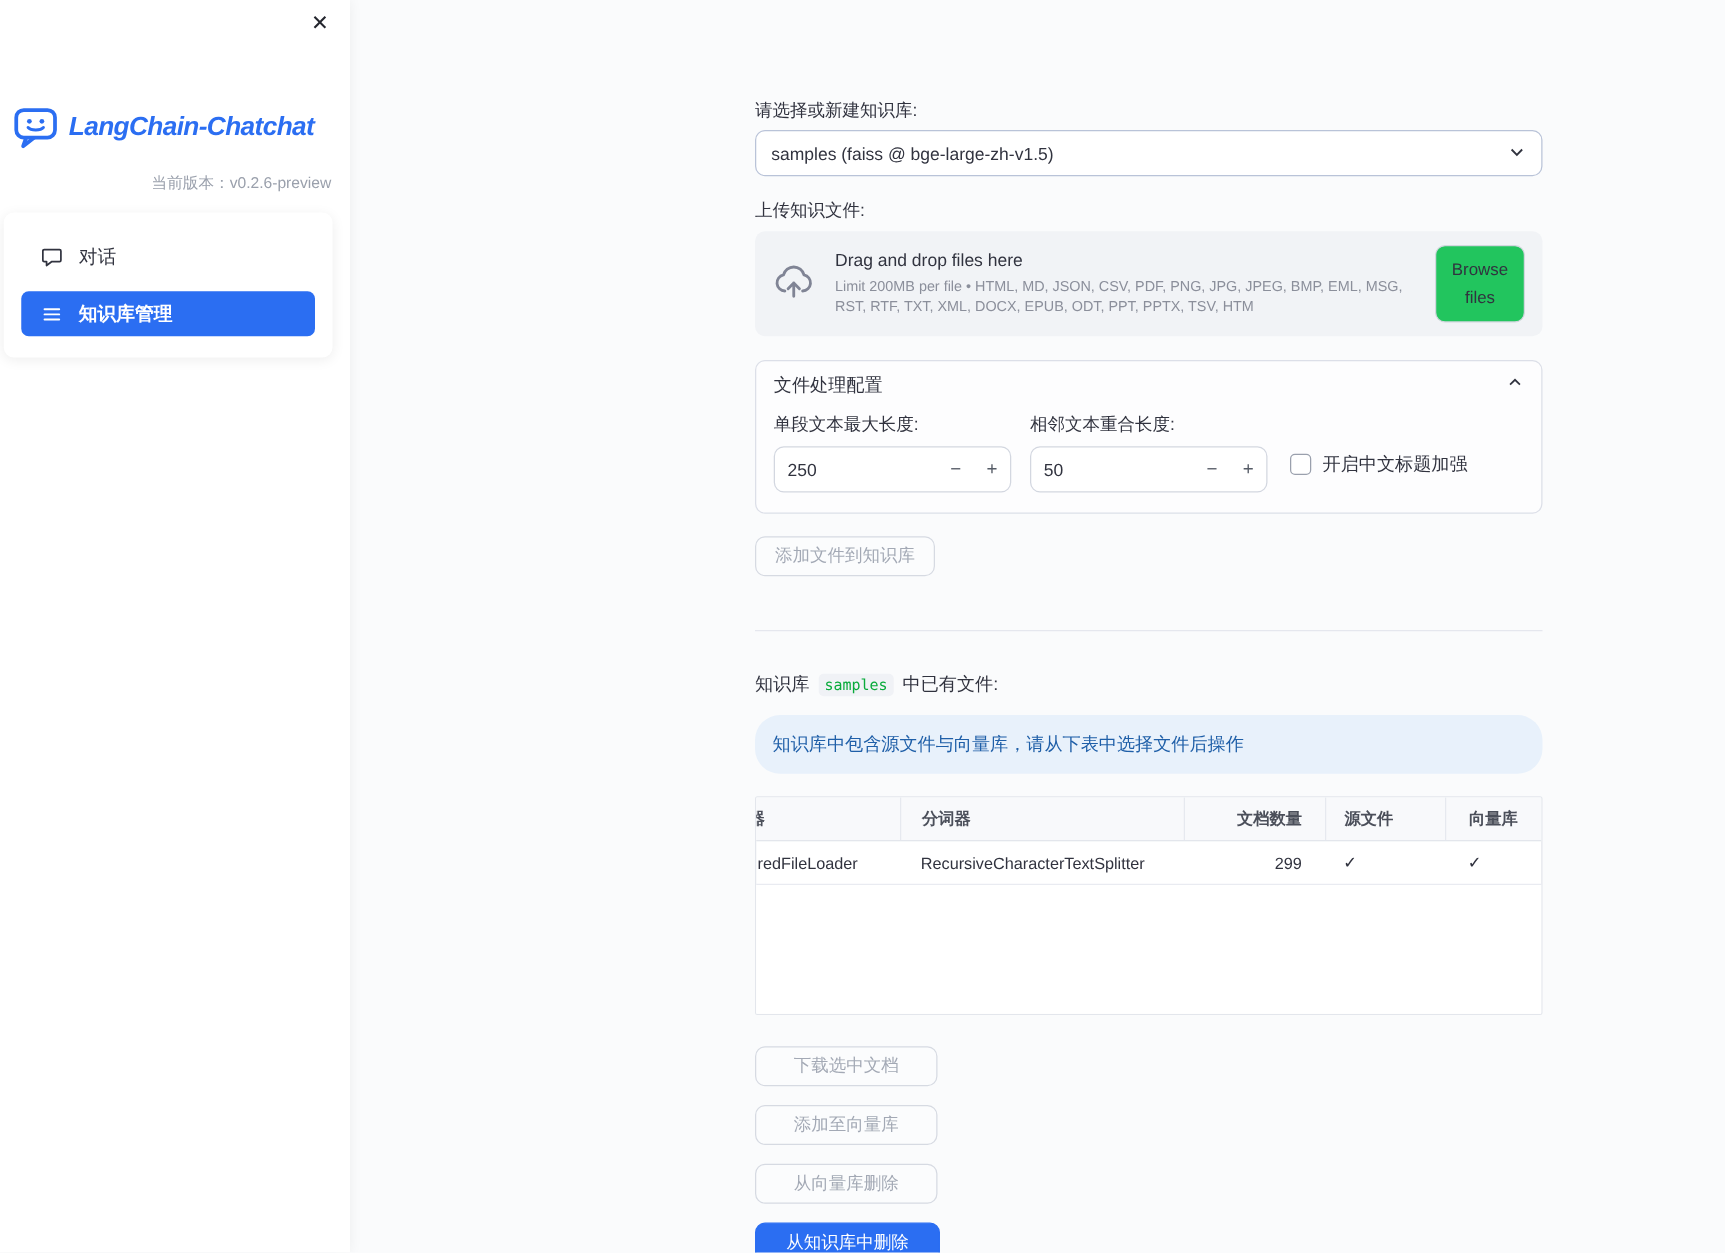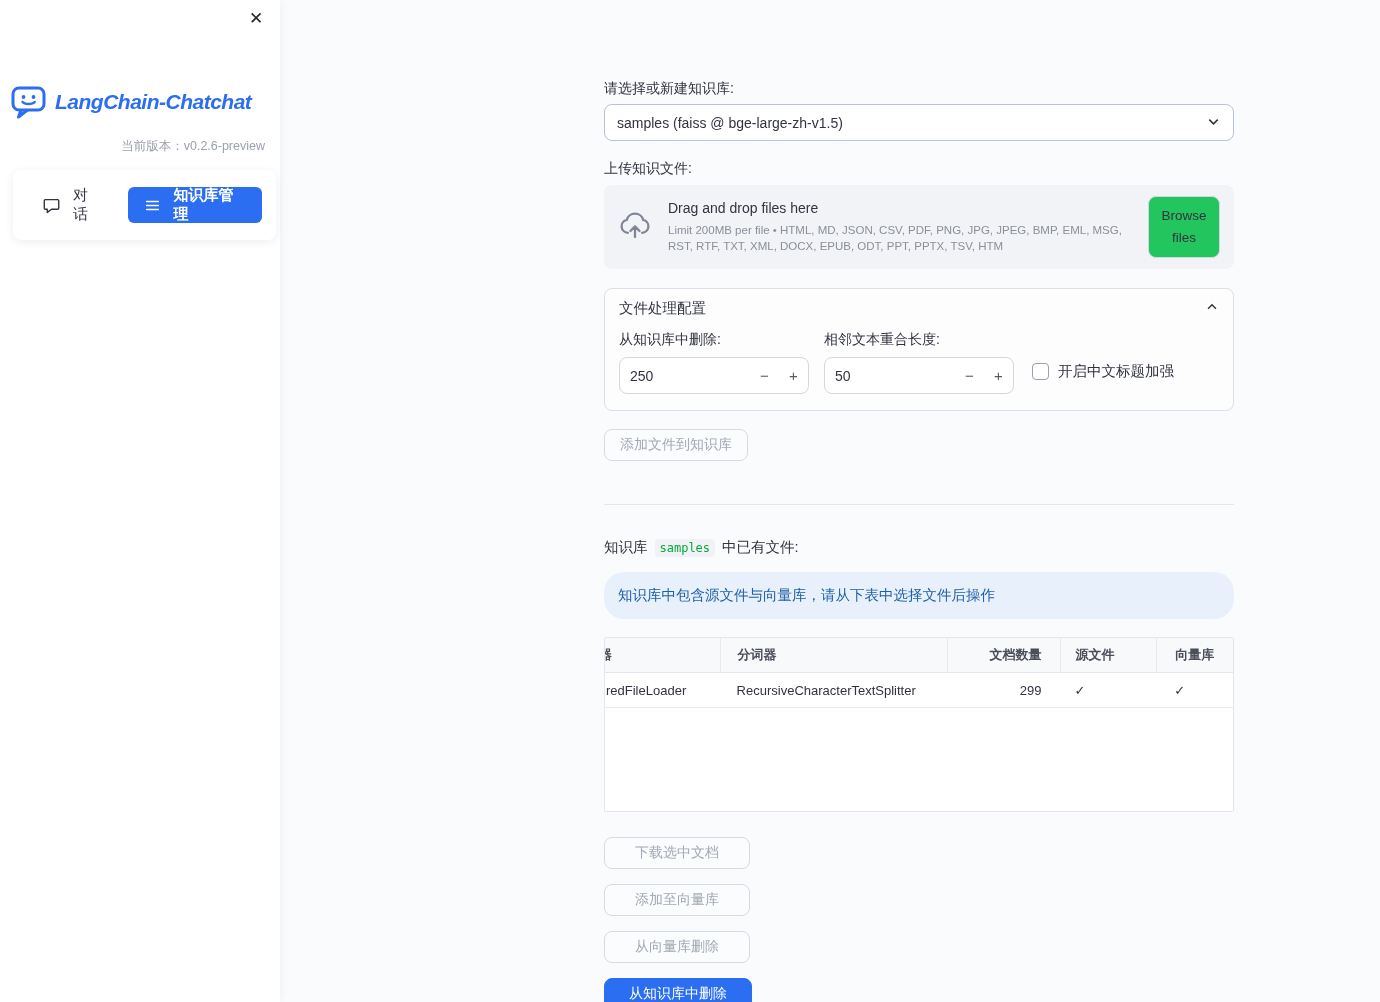--- a/index.html
+++ b/index.html
@@ -33,26 +33,26 @@
   }
   .logo-text {
     font-size: 21px; font-weight: bold; font-style: italic;
     color: #2b6ef2; letter-spacing: -0.5px; white-space: nowrap;
   }
   .version {
     position: absolute; top: 138px; right: 15px;
     font-size: 12.5px; color: #9aa0ac;
   }
   .menu-card {
-    position: absolute; top: 170px; left: 13px;
+    position: absolute; top: 170px; left: 3px;
     width: 263px;
     background: #fff; border-radius: 8px;
     box-shadow: 0 2px 10px rgba(0,0,0,0.07);
     padding: 17px 14px;
-    display: flex; gap: 10px;
+    display: flex; flex-direction: column; gap: 10px;
   }
   .menu-item {
     display: flex; align-items: center; gap: 13px;
     height: 36px; padding: 0 16px;
     border-radius: 6px; font-size: 15px;
     cursor: pointer; color: #31333f;
   }
   .menu-item.active { background: #2b6ef2; color: #fff; font-weight: bold; }
   .mi-icon { display: inline-flex; width: 17px; }
 
@@ -244,21 +244,21 @@
     <div class="exp-header">
       <span>文件处理配置</span>
       <span>
         <svg viewBox="0 0 16 16" width="14" height="14">
           <path d="M3.5 10L8 5.5 12.5 10" fill="none" stroke="#31333f" stroke-width="1.6"></path>
         </svg>
       </span>
     </div>
     <div class="exp-body">
       <div class="cfg-col c1">
-        <div class="num-label">从知识库中删除:</div>
+        <div class="num-label">单段文本最大长度:</div>
         <div class="num-input">
           <span class="num-val">250</span>
           <span class="step">−</span>
           <span class="step">+</span>
         </div>
       </div>
       <div class="cfg-col c2">
         <div class="num-label">相邻文本重合长度:</div>
         <div class="num-input">
           <span class="num-val">50</span>

